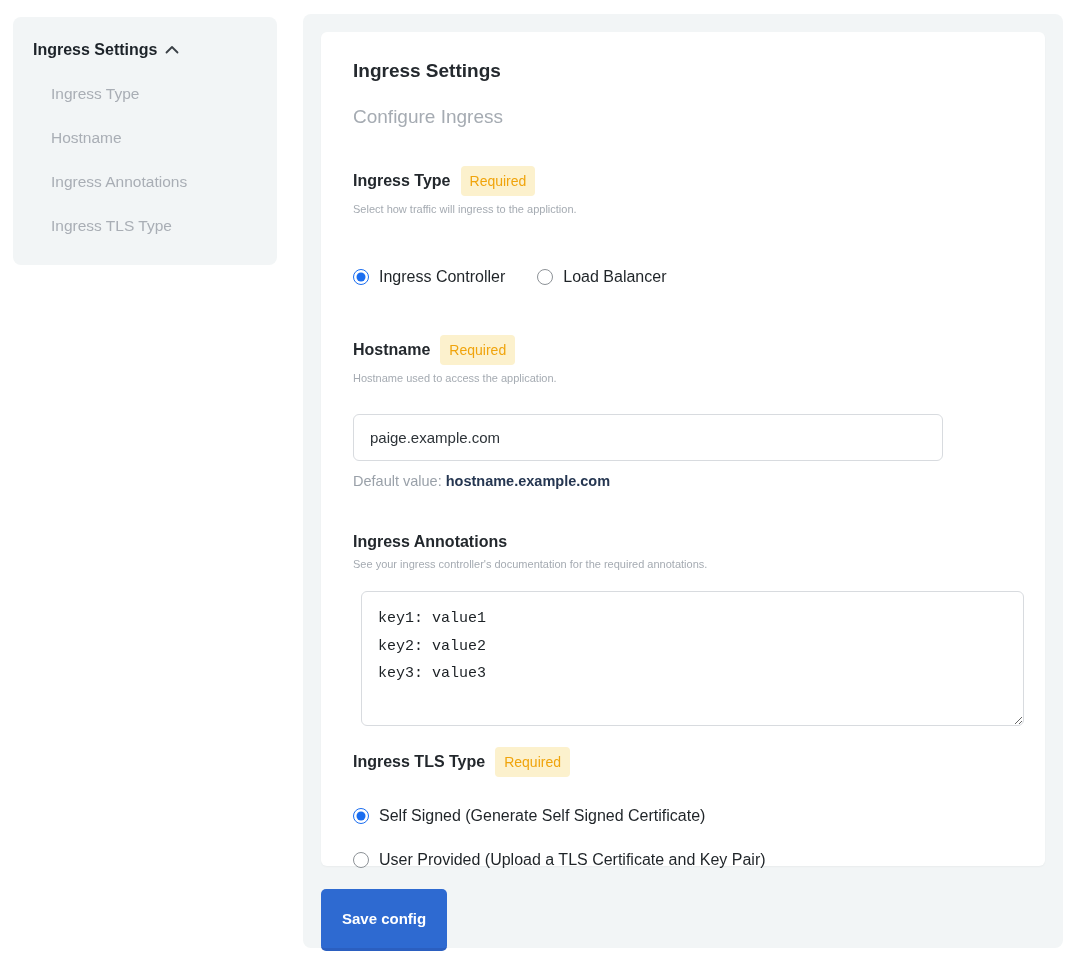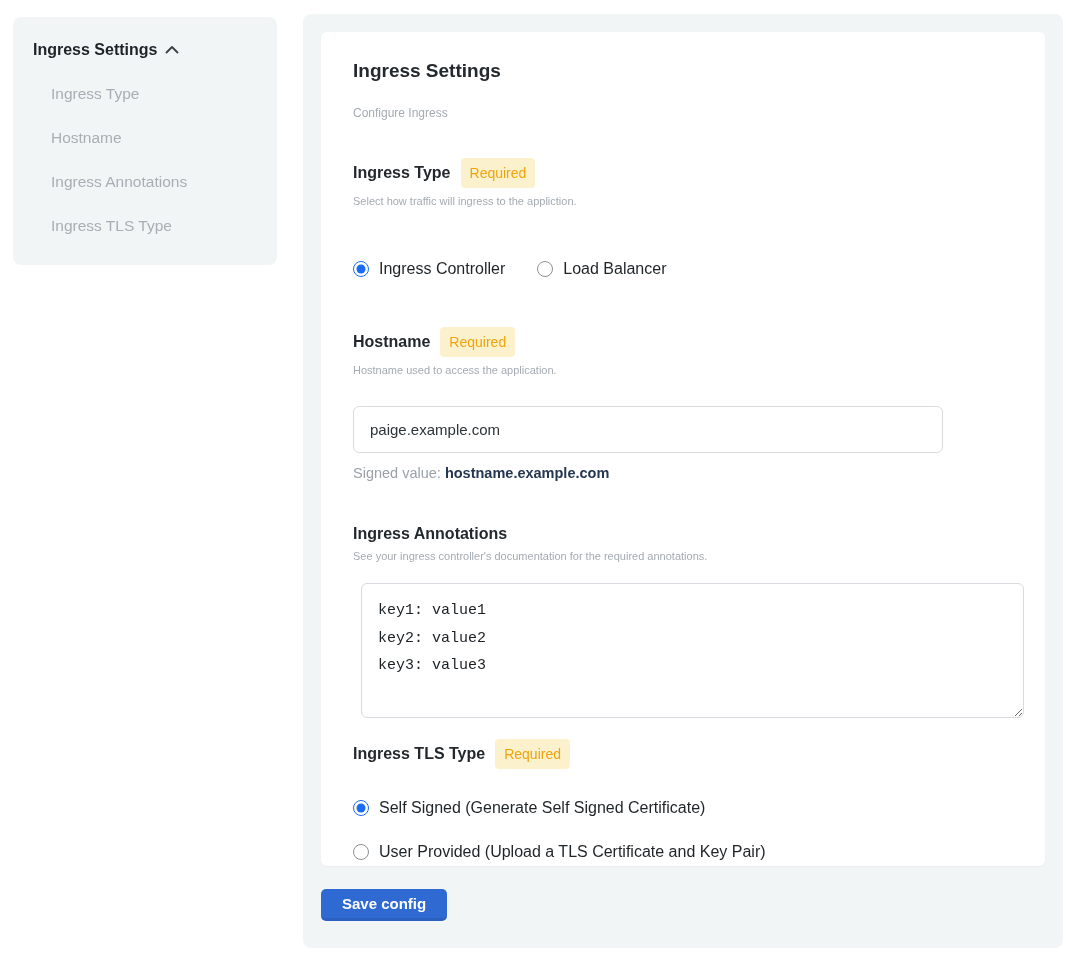--- a/index.html
+++ b/index.html
@@ -24,21 +24,21 @@
   
   .main-panel {
     position:absolute; left:303px; top:14px; width:760px; height:934px;
     background:#f2f5f6; border-radius:8px; padding:18px;
   }
   .card {
     background:#ffffff; border-radius:6px; width:724px; height:834px;
     padding:28px 32px; box-shadow:0 1px 2px rgba(0,0,0,0.04);
   }
   .card-title { font-size:19px; font-weight:bold; color:#24292e; }
-  .card-subtitle { margin-top:24px; font-size:12px; color:#a5abb2; }
+  .card-subtitle { margin-top:24px; font-size:19px; color:#a5abb2; }
 
   .section-label-row { display:flex; align-items:center; gap:10px; }
   .section-label { font-size:16px; font-weight:bold; color:#23282d; }
   .required-badge {
     background:#fcf1cd; color:#f0a40c; font-size:14px;
     padding:7px 9px; border-radius:4px;
   }
   .help-text { margin-top:7px; font-size:11px; color:#a5abb2; }
 
   .sec-ingress-type { margin-top:38px; }
@@ -79,21 +79,21 @@
 
   .sec-tls { margin-top:21px; }
   .radio-stack { margin-top:30px; }
   .radio-stack .radio-option { margin-bottom:26px; }
 
   .save-button {
     margin-top:23px; margin-left:0;
     background:#2e6ad1; color:#ffffff; font-size:15px; font-weight:bold;
     font-family:"Liberation Sans", sans-serif;
     border:none; border-bottom:3px solid #2b5fc0; border-radius:5px;
-    padding:6px 21px; cursor:pointer;
+    padding:21px 21px; cursor:pointer;
   }
 </style>
 </head>
 <body>
 
 <nav class="sidebar">
   <div class="sidebar-header">
     <span>Ingress Settings</span>
     <span>
       <svg width="14" height="10" viewBox="0 0 14 10">
@@ -134,21 +134,21 @@
     </div>
 
     <div class="sec-hostname">
       <div class="section-label-row">
         <span class="section-label">Hostname</span>
         <span class="required-badge">Required</span>
       </div>
       <div class="help-text">Hostname used to access the application.</div>
       <input type="text" class="text-input" value="paige.example.com" style="">
       <div class="default-line">
-        <span class="default-prefix">Signed value:</span>
+        <span class="default-prefix">Default value:</span>
         <span class="default-value">hostname.example.com</span>
       </div>
     </div>
 
     <div class="sec-annotations">
       <div class="section-label-row">
         <span class="section-label">Ingress Annotations</span>
       </div>
       <div class="help-text">See your ingress controller's documentation for the required annotations.</div>
       <textarea class="textarea-input" spellcheck="false" style="">key1: value1

